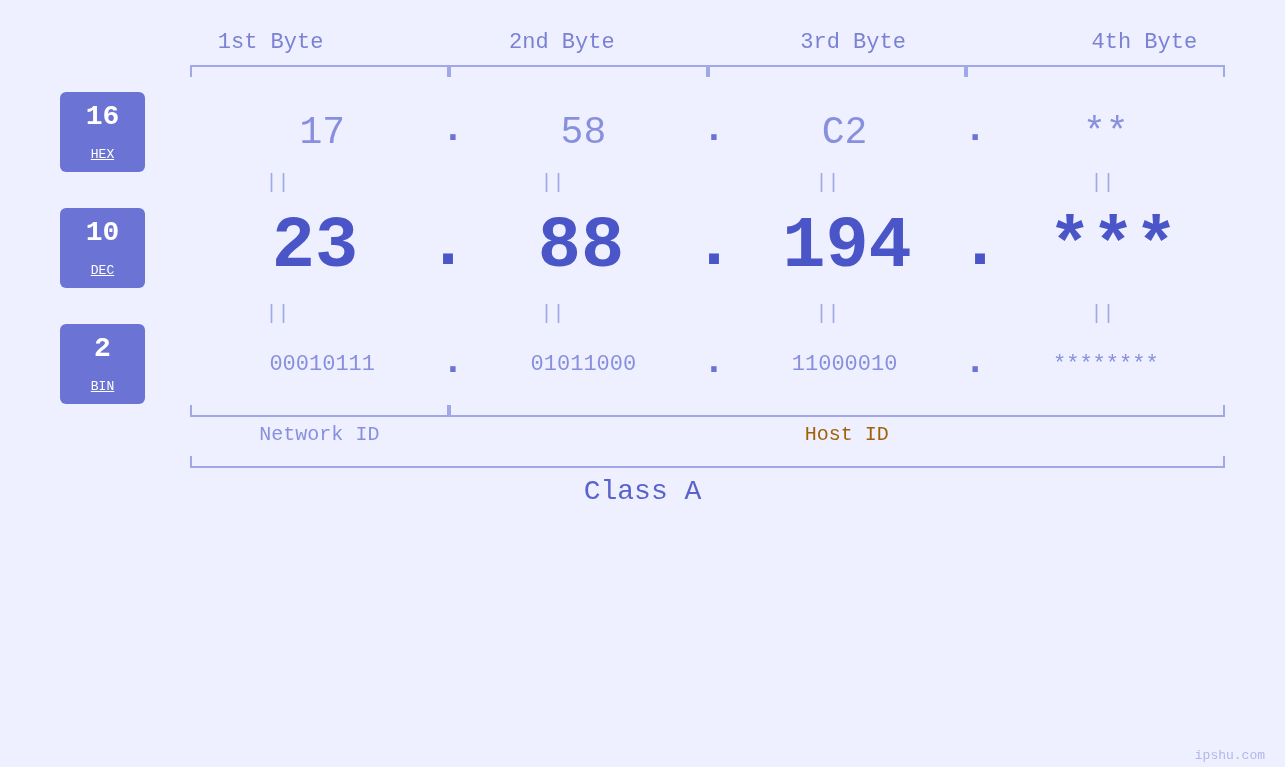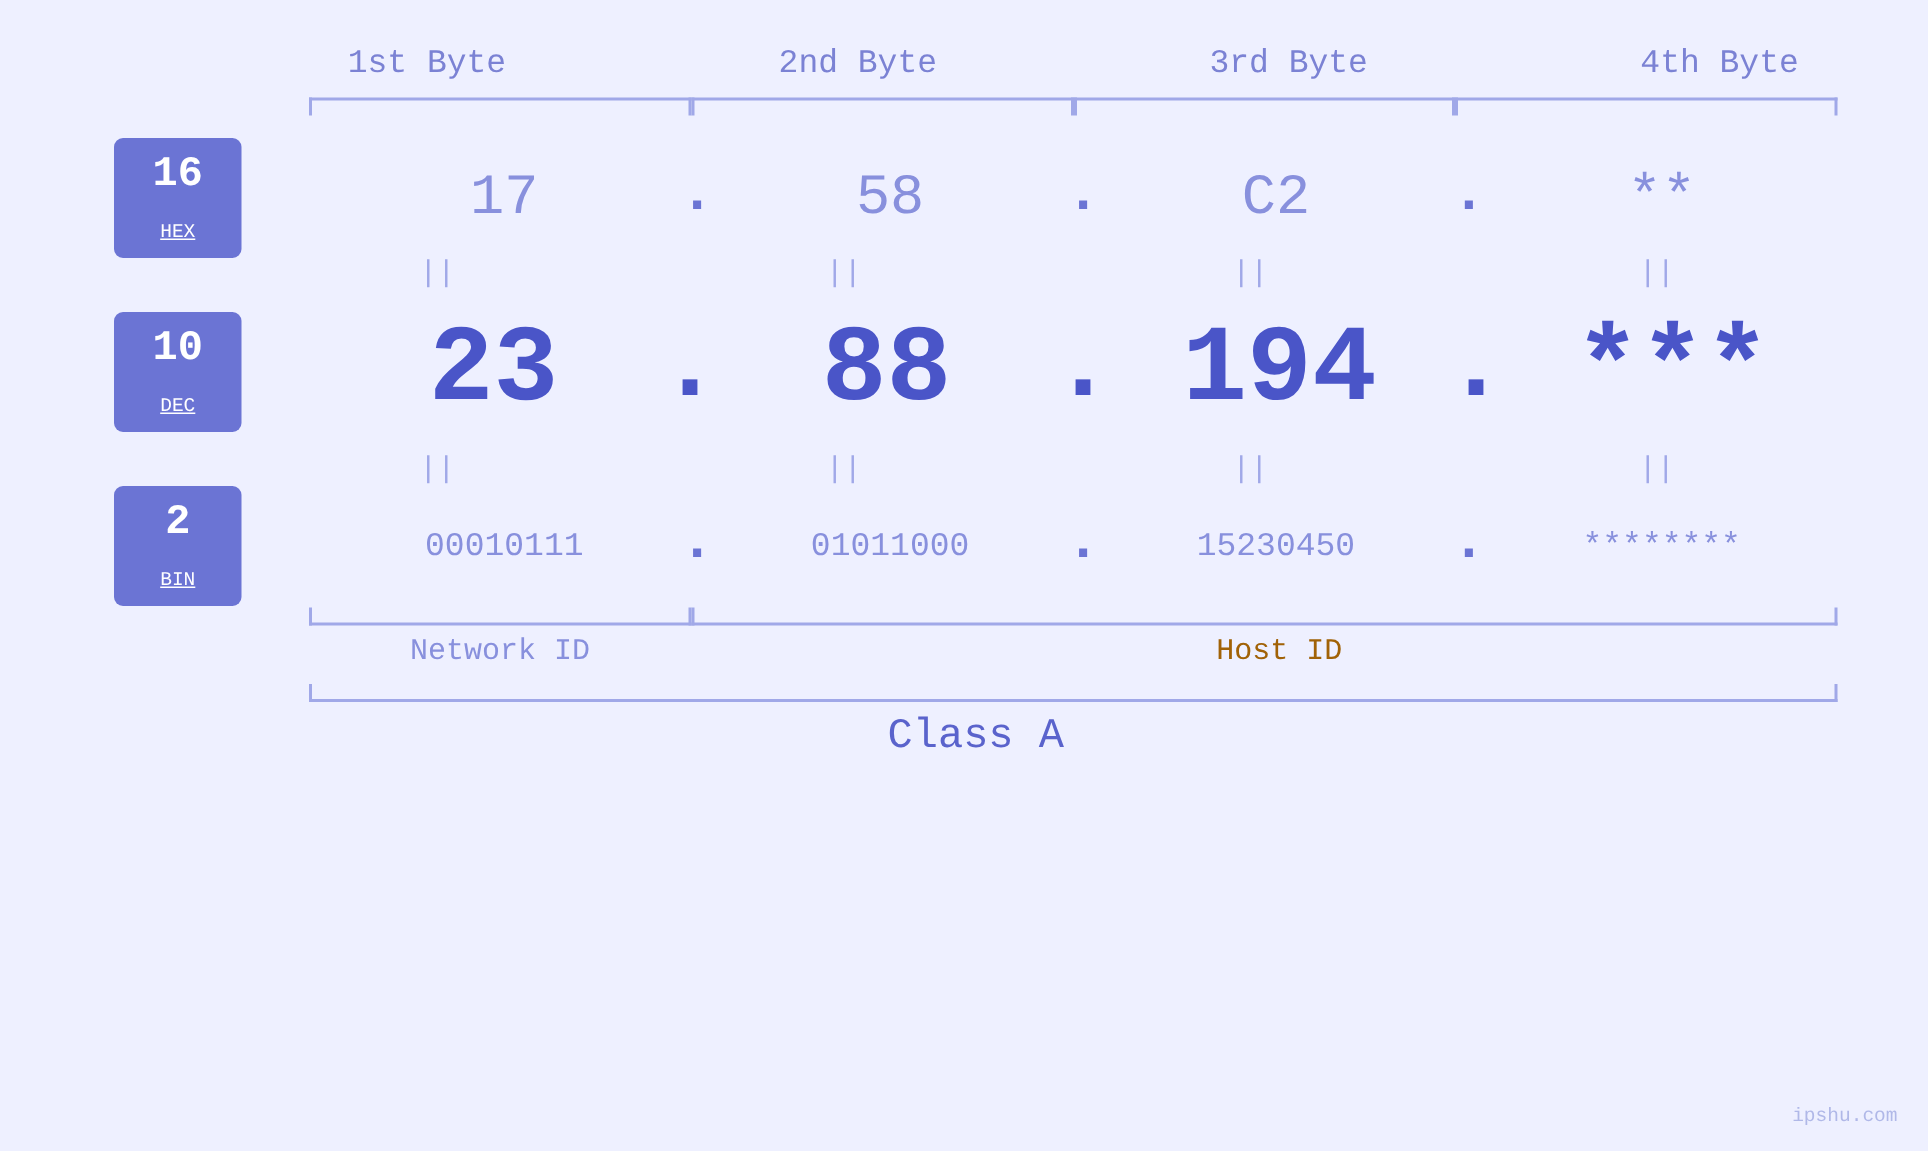--- a/index.html
+++ b/index.html
@@ -17,21 +17,21 @@
       position: relative;
     }
 
     .main-container {
       width: 1285px;
       height: 767px;
       position: relative;
       display: flex;
       flex-direction: column;
       align-items: center;
-      padding: 30px 60px 20px 76px;
+      padding: 30px 60px 20px 60px;
     }
 
     
     .byte-headers {
       display: flex;
       width: 100%;
       margin-left: 130px;
       margin-bottom: 10px;
     }
 
@@ -233,21 +233,21 @@
       text-align: center;
       color: #5a63cc;
       font-size: 28px;
       font-family: 'Courier New', Courier, monospace;
       margin-top: 8px;
     }
 
     
     .watermark {
       position: absolute;
-      bottom: 16px;
+      bottom: 4px;
       right: 20px;
       color: #b0b8e8;
       font-size: 13px;
       font-family: 'Courier New', Courier, monospace;
     }
 
     .ip-row-hex {
       height: 70px;
     }
 
@@ -362,21 +362,21 @@
     <div class="byte-values">
       <div class="byte-cell">
         <span class="bin-value">00010111</span>
       </div>
       <span class="dot-separator">.</span>
       <div class="byte-cell">
         <span class="bin-value">01011000</span>
       </div>
       <span class="dot-separator">.</span>
       <div class="byte-cell">
-        <span class="bin-value">15230450</span>
+        <span class="bin-value">11000010</span>
       </div>
       <span class="dot-separator">.</span>
       <div class="byte-cell">
         <span class="bin-value">********</span>
       </div>
     </div>
   </div>
 
   <div class="bottom-bracket-container">
     <div class="network-bracket"></div>

